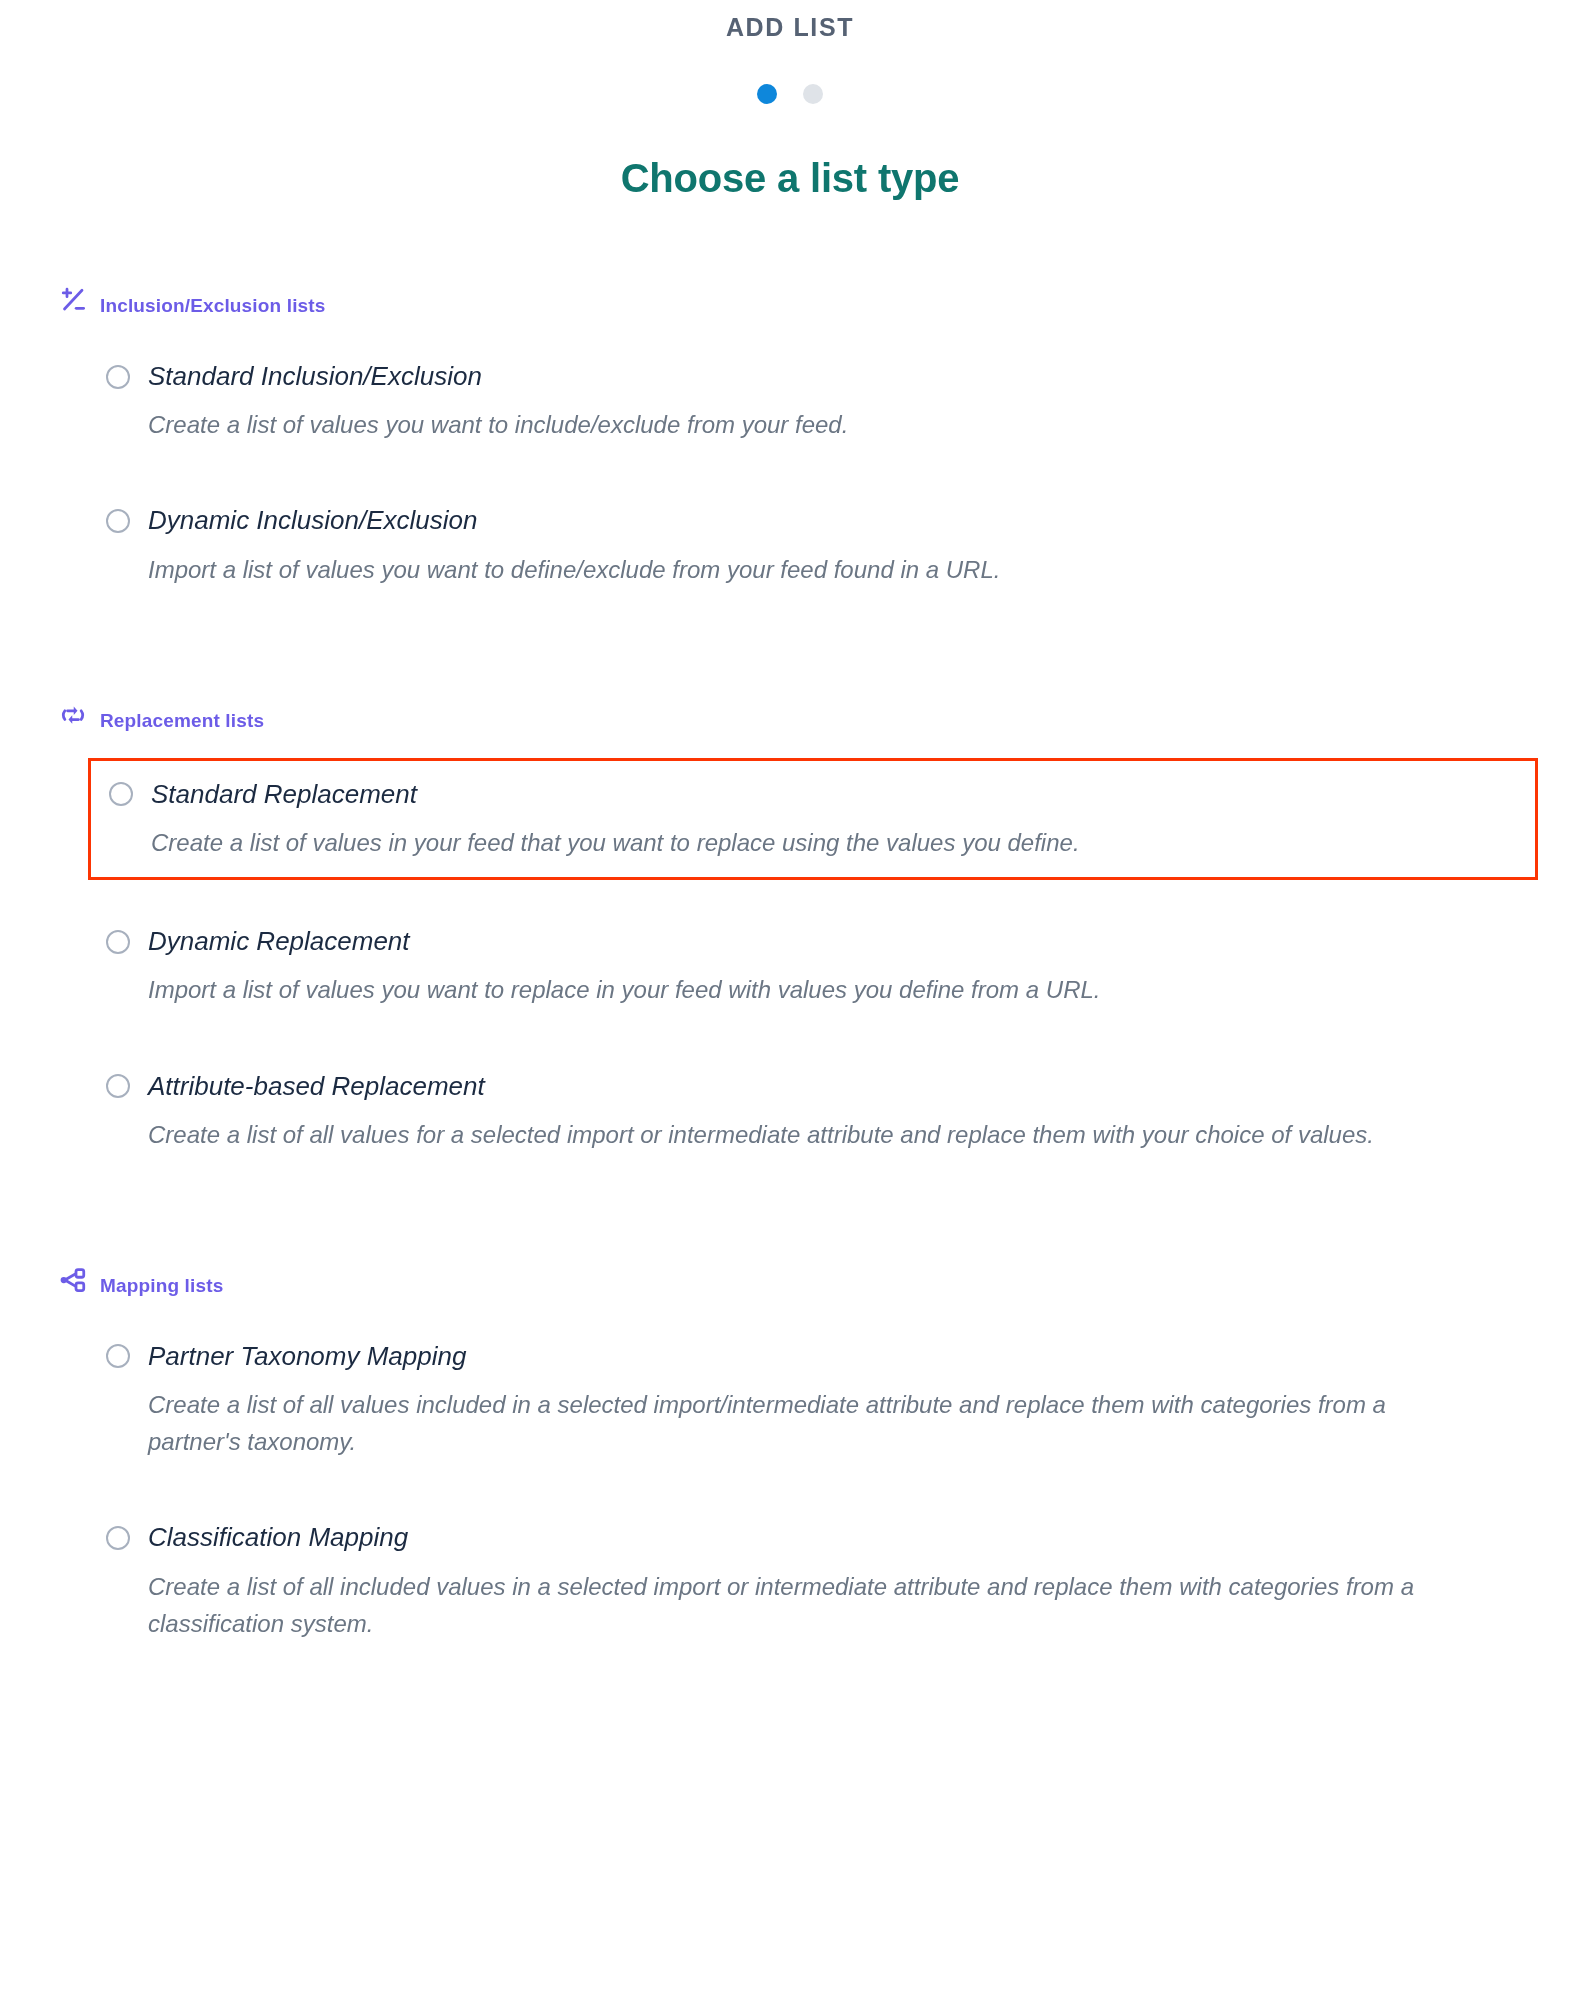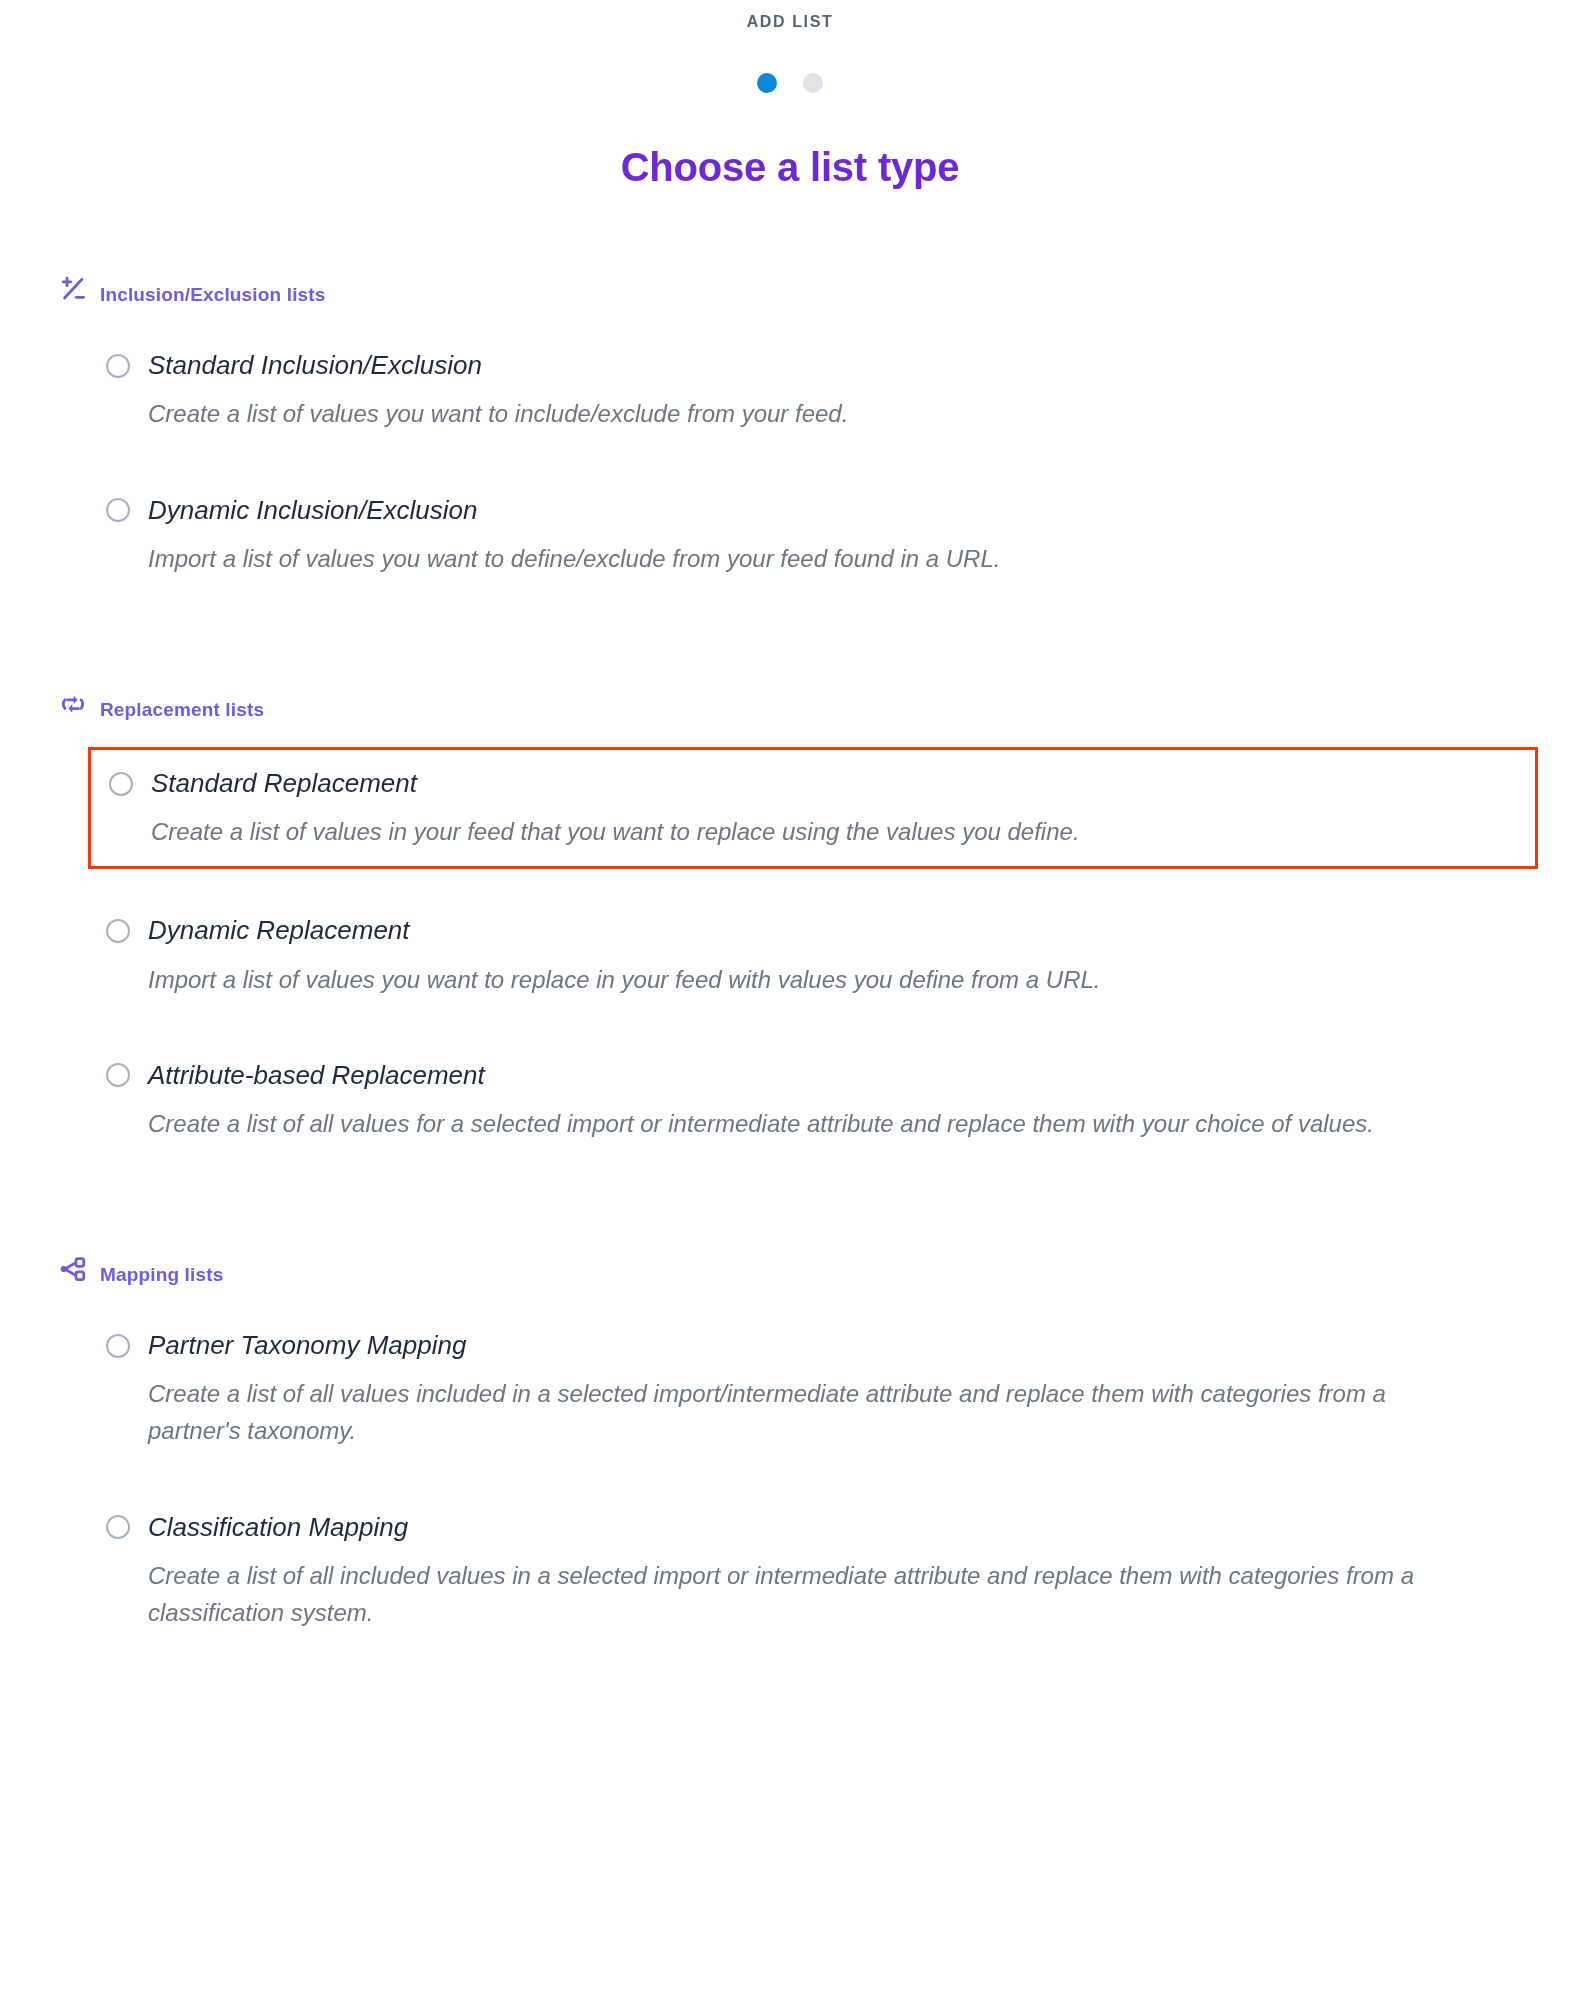--- a/index.html
+++ b/index.html
@@ -19,21 +19,21 @@
   .page {
     width: 1580px;
     height: 2012px;
     position: relative;
     box-sizing: border-box;
   }
 
   
   .modal-title {
     text-align: center;
-    font-size: 16px;
+    font-size: 25px;
     letter-spacing: 1.6px;
     font-weight: 700;
     color: #566274;
     padding-top: 12px;
     line-height: 1.2;
   }
 
   .step-dots {
     display: flex;
     justify-content: center;
@@ -48,21 +48,21 @@
     background: #dfe3e8;
   }
   .dot.active {
     background: #0e87db;
   }
 
   .page-heading {
     text-align: center;
     font-size: 40px;
     font-weight: 700;
-    color: #6d28d9;
+    color: #0f766e;
     margin-top: 52px;
     letter-spacing: -0.2px;
   }
 
   
   .sections {
     margin-top: 80px;
     padding-left: 58px;
     padding-right: 48px;
   }

